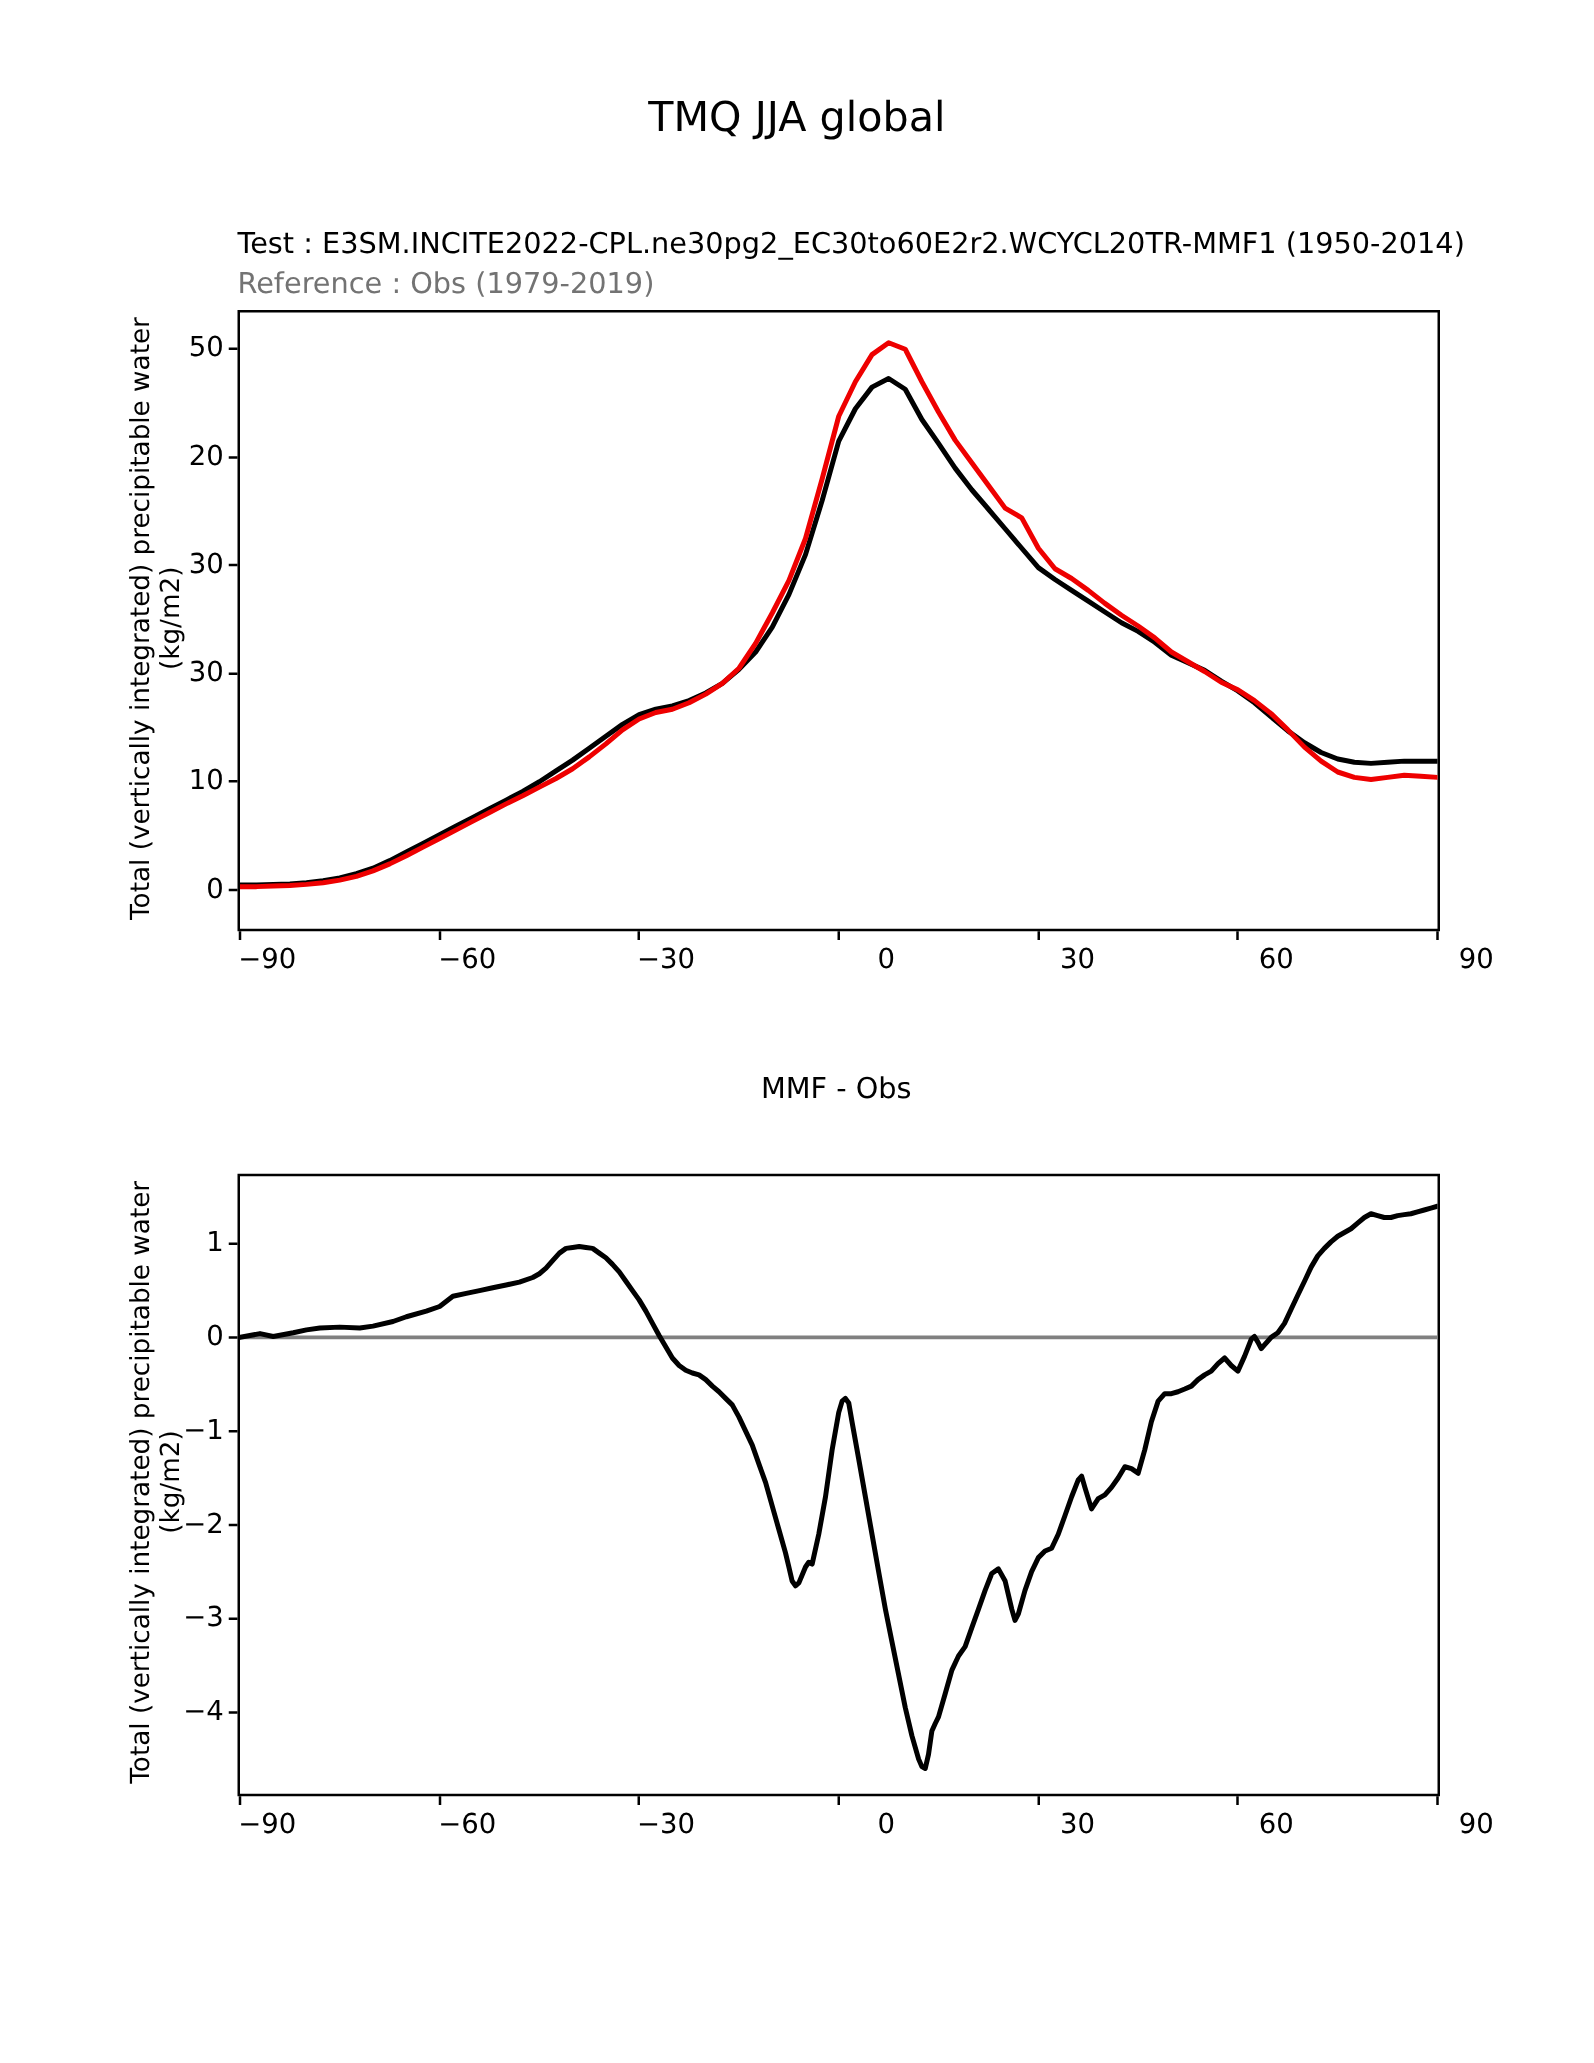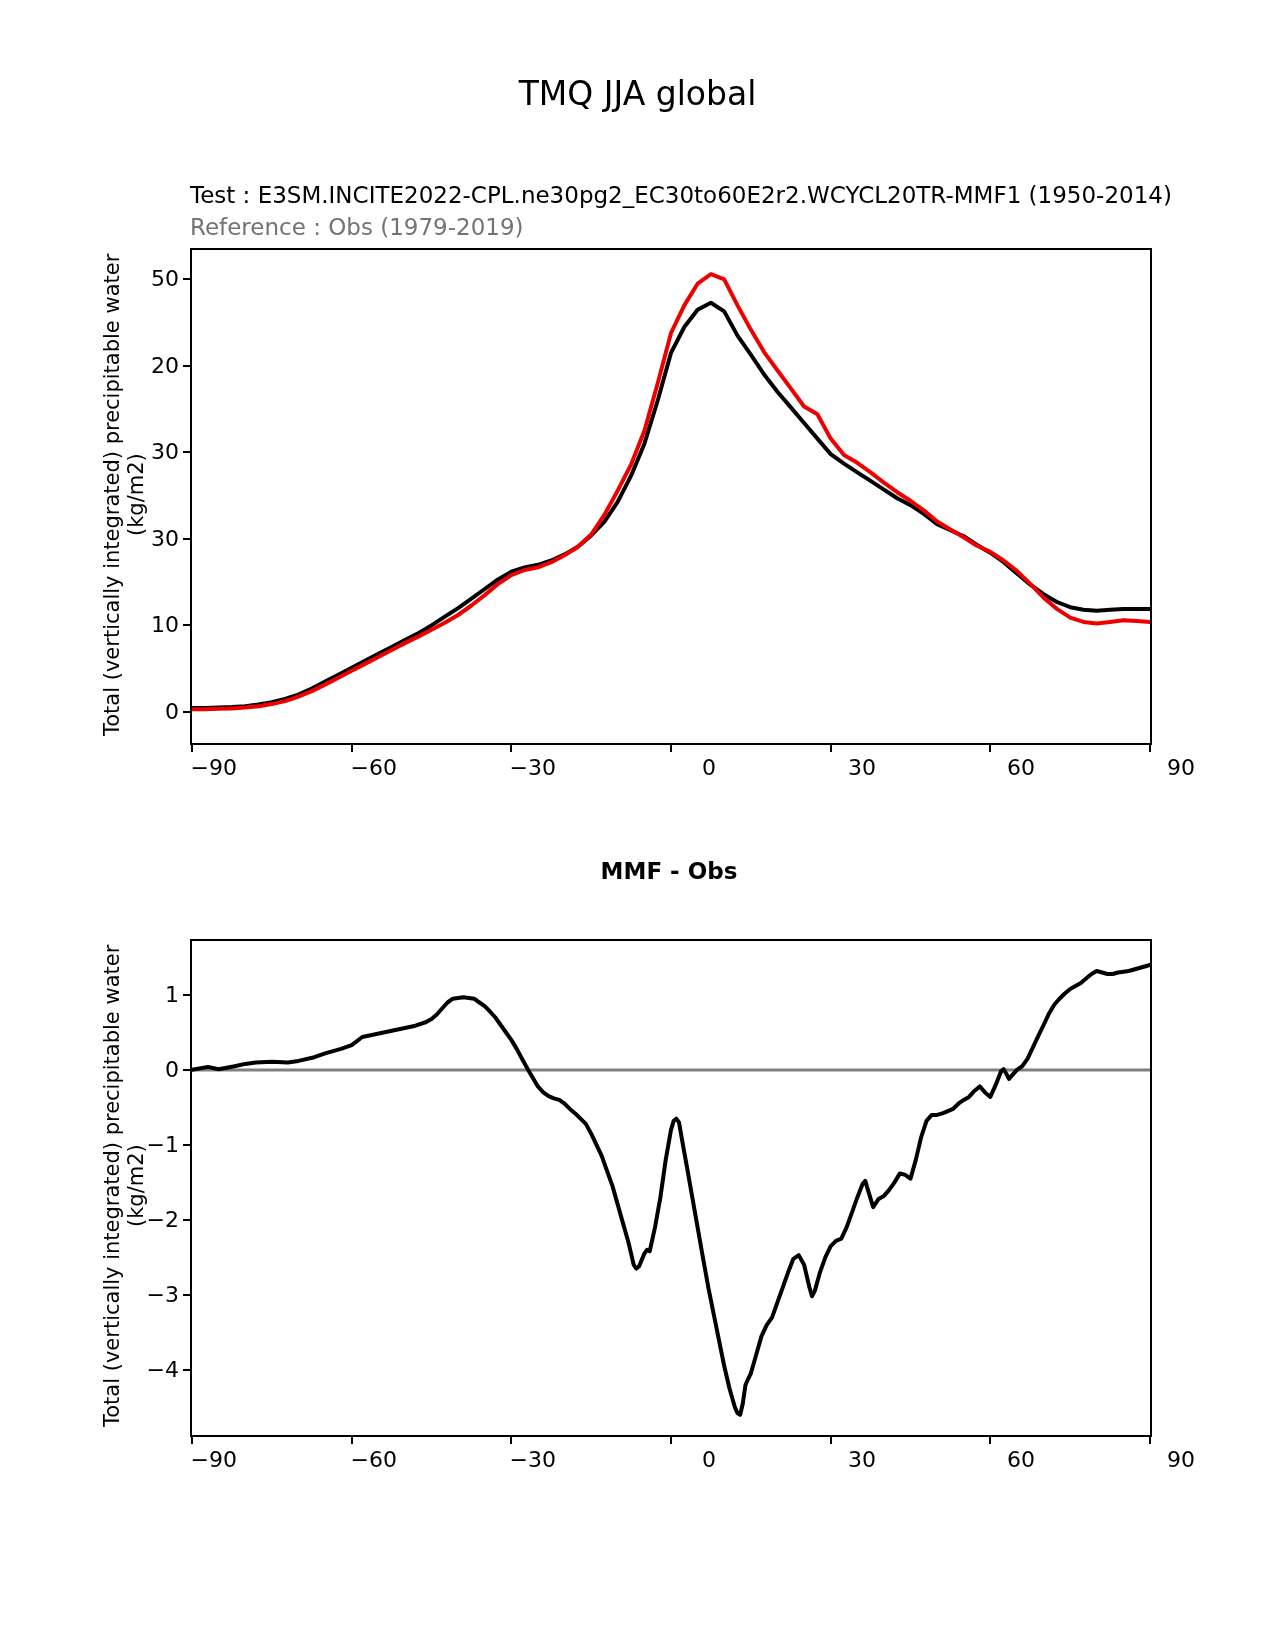--- a/index.html
+++ b/index.html
@@ -2,21 +2,21 @@
 <html><head>
 <meta charset="utf-8">
 <style>
   html,body{margin:0;padding:0;background:#ffffff;}
   .page{position:relative;width:1275px;height:1650px;background:#ffffff;overflow:hidden;
         font-family:"DejaVu Sans","Liberation Sans",sans-serif;color:#000;}
   .fig-title{position:absolute;top:74px;left:0;width:1275px;text-align:center;font-size:33px;}
   .hdr-line{position:absolute;left:190px;font-size:23px;white-space:nowrap;margin-top:16px;}
   .hdr-test{top:166px;color:#000;}
   .hdr-ref{top:198px;}
-  .subplot-title{position:absolute;top:858px;left:190px;width:958px;text-align:center;font-size:23px;font-weight:bold;}
+  .subplot-title{position:absolute;top:858px;left:190px;width:958px;text-align:center;font-size:23px;}
   .ylabel{position:absolute;writing-mode:vertical-rl;transform:rotate(180deg);
           font-size:21px;width:28px;text-align:center;left:100px;}
   .ylabel-top{top:248px;height:493px;}
   .ylabel-bottom{top:939px;height:494px;}
   .chart{position:absolute;border:2px solid #000;}
   .chart svg{position:absolute;left:0;top:0;display:block;}
   .tick{position:absolute;background:#000;}
   .tick-x{width:2px;height:7px;top:calc(100% + 2px);}
   .tick-y{height:2px;width:7px;left:-9px;}
   .ticklabel{position:absolute;font-size:22px;line-height:26px;}

